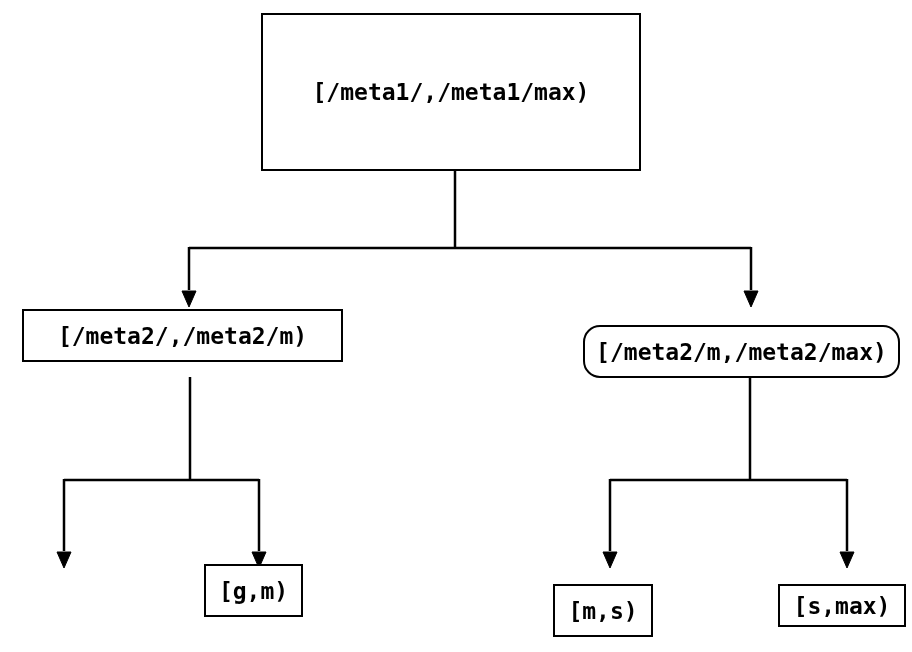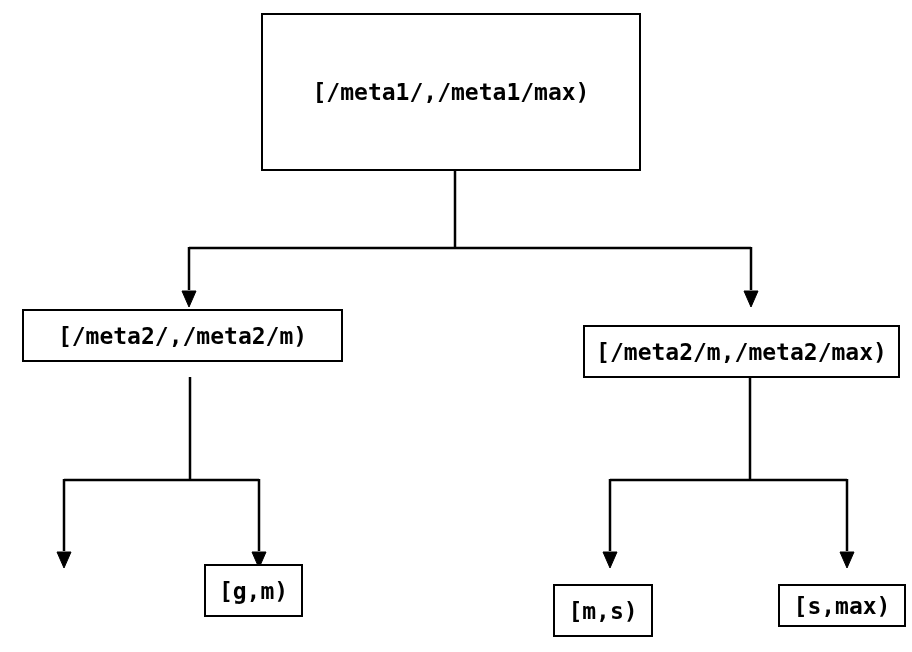--- a/index.html
+++ b/index.html
@@ -40,21 +40,21 @@
     align-items: center;
     justify-content: center;
     color: var(--text, #000000);
     font-size: 23px;
     font-weight: bold;
     white-space: pre;
     letter-spacing: 0;
   }
   .node-root      { left: 261px; top: 13px;  width: 380px; height: 158px; }
   .node-mid-left  { left: 22px;  top: 309px; width: 321px; height: 53px; }
-  .node-mid-right { left: 583px; top: 325px; width: 317px; height: 53px; }
+  .node-mid-right { left: 583px; top: 325px; width: 317px; height: 53px; border-radius: 17px; }
   .node-leaf-ag   { left: 8px;   top: 584px; width: 100px; height: 53px; }
   .node-leaf-gm   { left: 204px; top: 564px; width: 99px;  height: 53px; }
   .node-leaf-ms   { left: 553px; top: 584px; width: 100px; height: 53px; }
   .node-leaf-smax { left: 778px; top: 584px; width: 128px; height: 43px; }
 </style>
 </head>
 <body>
 
 <div class="canvas">
 

